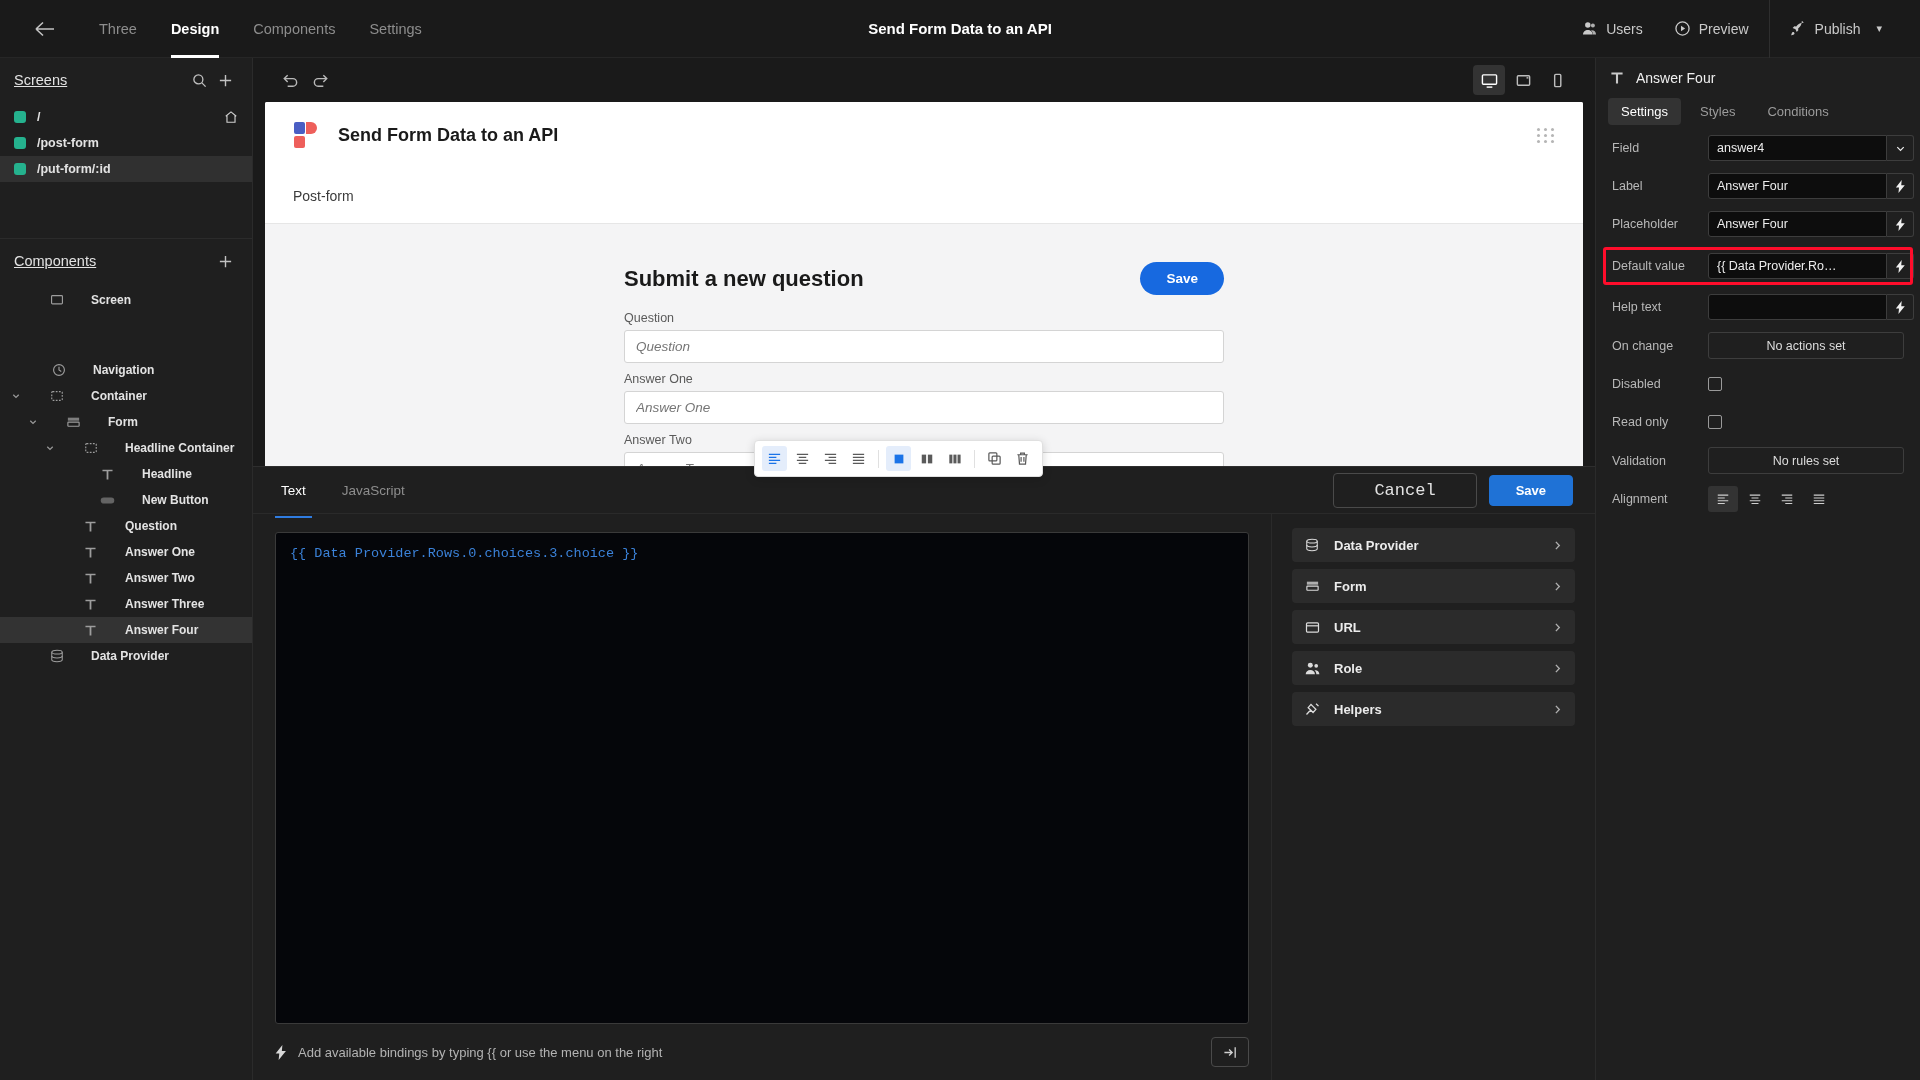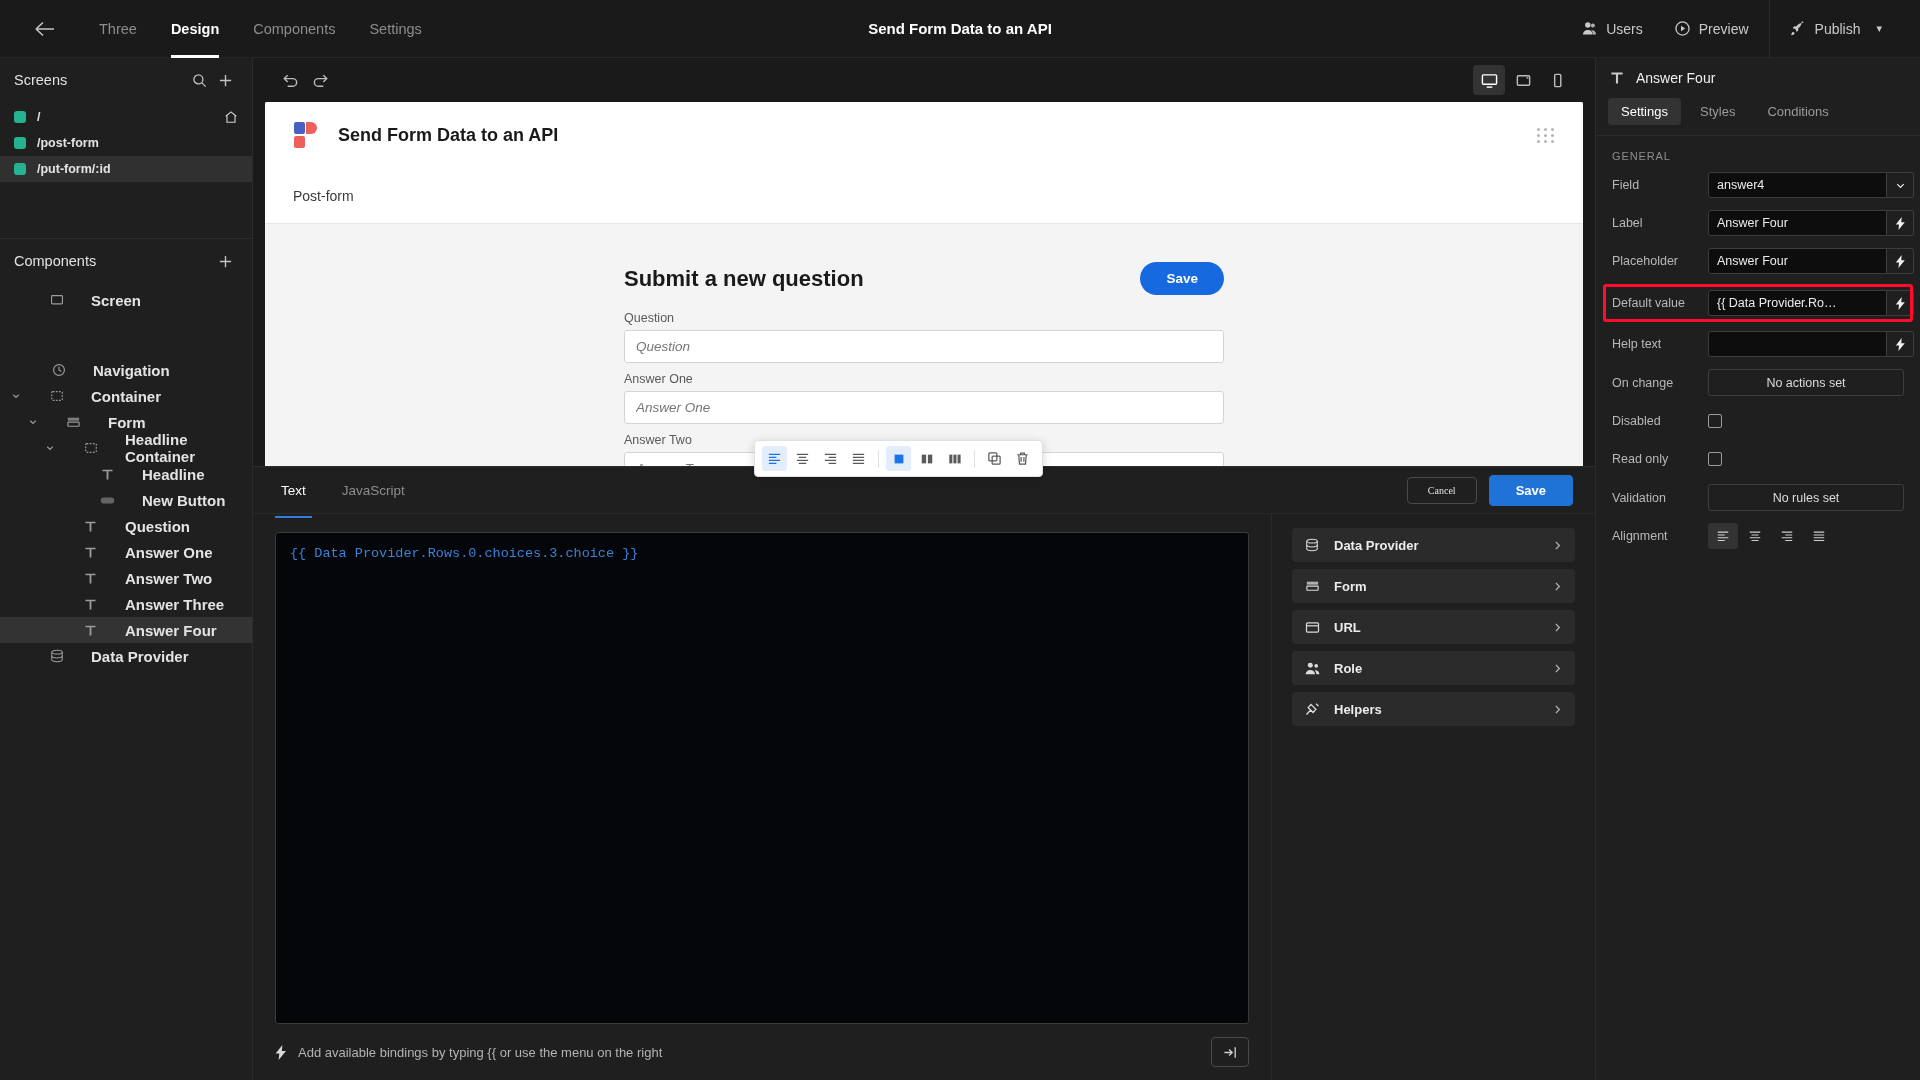--- a/index.html
+++ b/index.html
@@ -48,37 +48,37 @@
 
   
   .leftbar {
     width: 253px; min-width: 253px; background: #1f1f1f;
     display: flex; flex-direction: column; border-right: 1px solid #2b2b2b;
   }
   .panel-head {
     height: 44px; display: flex; align-items: center; padding: 0 14px;
     font-size: 14.5px; color: #e2e2e2;
   }
-  .panel-head .ttl { flex: 1; }
+  .panel-head .ttl { flex: 1; text-decoration: underline; }
   .ph-icon { width: 26px; height: 26px; display:flex; align-items:center; justify-content:center; color:#c2c2c2; cursor:pointer; }
   .screens-list { padding-top: 2px; }
   .screen-item {
     height: 26px; display: flex; align-items: center; padding: 0 14px; gap: 11px;
     font-size: 12.5px; font-weight: bold; color: #e3e3e3; cursor: pointer;
   }
   .screen-item.selected { background: #303030; }
   .sq { width: 12px; height: 12px; border-radius: 3px; background: #25b28e; flex: none; }
   .home-ic { margin-left: auto; color: #cfcfcf; }
   .screens-pad { height: 56px; }
   .divider { height: 1px; background: #2b2b2b; }
 
   .comp-list { padding-top: 4px; overflow-y: auto; }
   .comp-item {
     height: 26px; display: flex; align-items: center; gap: 26px;
-    font-size: 15px; font-weight: bold; color: #e3e3e3; cursor: pointer;
+    font-size: 12px; font-weight: bold; color: #e3e3e3; cursor: pointer;
     padding-right: 10px;
   }
   .comp-item.selected { background: #333333; }
   .caret { width: 12px; display: flex; align-items: center; justify-content: center; font-size: 9px; color: #9a9a9a; flex: none;}
   .caret.empty { visibility: hidden; }
   .cicon { width: 17px; display: flex; align-items: center; justify-content: center; color: #9d9d9d; flex: none; }
 
   
   .center { flex: 1; display: flex; flex-direction: column; min-width: 0; background: #1a1a1a; }
   .canvas-toolbar {
@@ -141,22 +141,22 @@
   }
   .drawer-head { height: 46px; display: flex; align-items: center; padding: 0 22px; position: relative; }
   .dtab {
     font-size: 13.5px; color: #8e8e8e; padding: 0 6px; margin-right: 24px; cursor: pointer;
     height: 56px; display: flex; align-items: center; position: relative;
   }
   .dtab.active { color: #fff; }
   .dtab.active::after { content:""; position:absolute; left:0; right:0; bottom:0; height: 2.5px; background:#2f7ce0; }
   .drawer-btns { margin-left: auto; display: flex; gap: 12px; align-items: center; }
   .btn-ghost {
-    background: transparent; border: 1px solid #4a4a4a; color: #e3e3e3; font-size: 10px;
-    padding: 7px 20px; border-radius: 4px; cursor: pointer; font-family: Liberation Serif, serif;
+    background: transparent; border: 1px solid #4a4a4a; color: #e3e3e3; font-size: 17px;
+    padding: 7px 40px; border-radius: 4px; cursor: pointer; font-family: Liberation Mono, monospace;
   }
   .btn-primary {
     background: #1f72d6; border: 1px solid #1f72d6; color: #fff; font-size: 13px; font-weight: bold;
     padding: 7px 26px; border-radius: 4px; cursor: pointer; font-family: "Liberation Sans", sans-serif;
   }
   .drawer-body { flex: 1; display: flex; min-height: 0; border-top: 1px solid #2a2a2a; }
   .editor-col { flex: 1; display: flex; flex-direction: column; padding: 18px 22px 0 22px; min-width: 0; }
   .code-area {
     flex: 1; background: #05060a; border: 1px solid #3a3a3a; border-radius: 3px;
     padding: 13px 14px; min-height: 0; overflow: hidden;
@@ -626,21 +626,20 @@
         <svg width="14" height="14" viewBox="0 0 16 16" fill="#c9c9c9">
           <path d="M1.6 1.8h12.8v2.3H9.2V14.2H6.8V4.1H1.6z"></path>
         </svg>
         <span>Answer Four</span>
       </div>
       <div class="rp-tabs">
         <div class="rp-tab active">Settings</div>
         <div class="rp-tab">Styles</div>
         <div class="rp-tab">Conditions</div>
       </div>
-      <div class="rp-sec-title">GENERAL</div>
       <div class="rp-rows">
 
         <div class="rp-row">
           <div class="rp-label">Field</div>
           <div class="rp-ctl">
             <input class="rp-input with-addon" value="answer4" style="">
             <div class="rp-addon">
               <svg width="11" height="11" viewBox="0 0 12 12" fill="none" stroke="currentColor" stroke-width="1.3">
                   <path d="M2.5 4.5L6 8l3.5-3.5"></path>
                 </svg>

